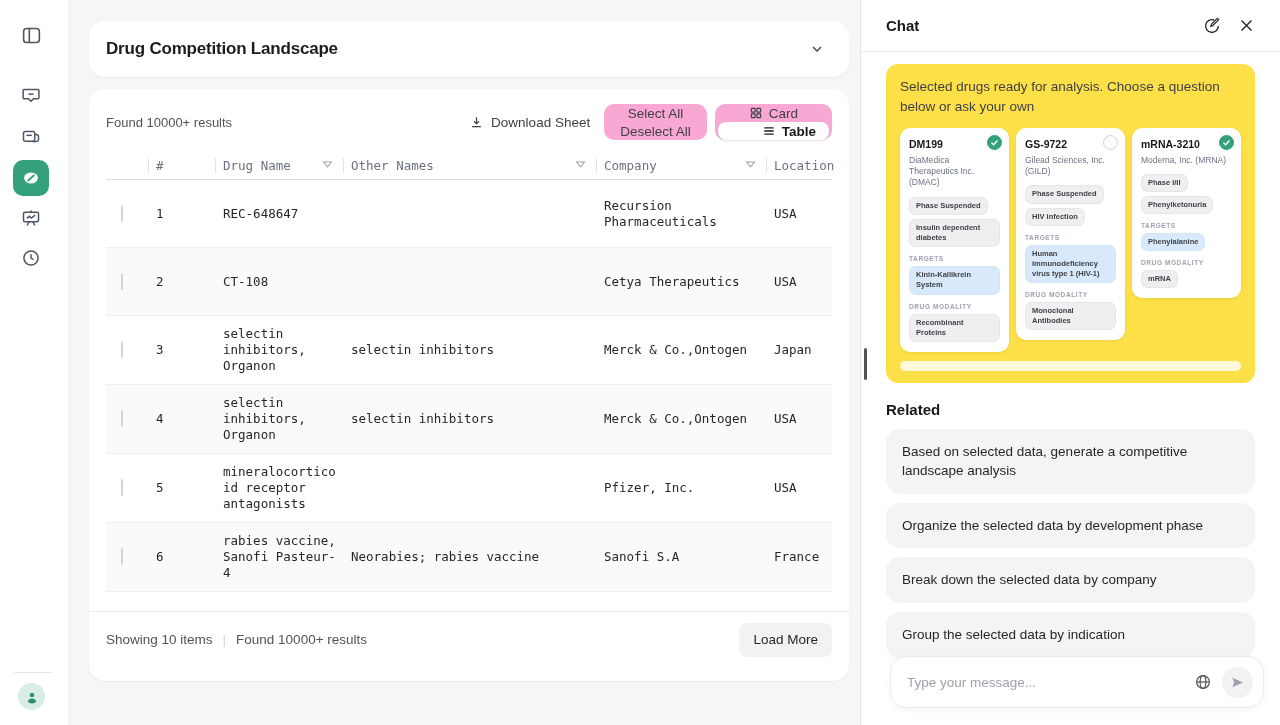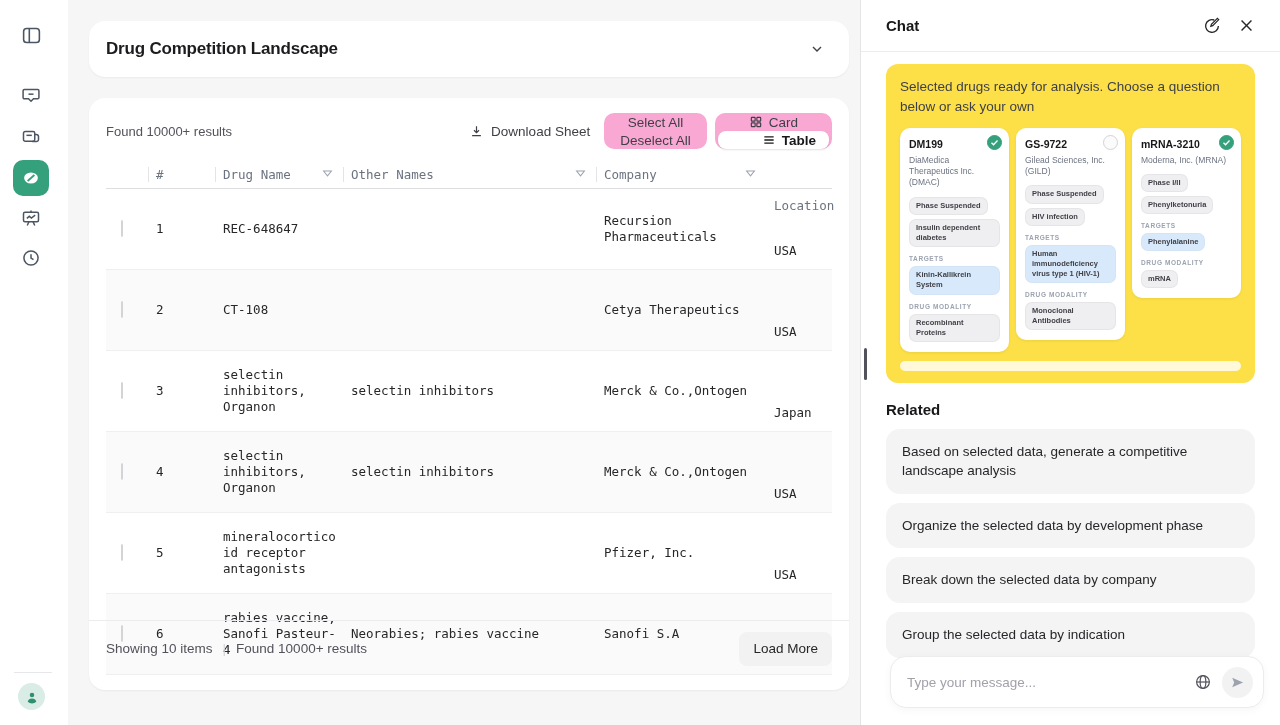--- a/index.html
+++ b/index.html
@@ -17,41 +17,41 @@
             background:#d9ece5; display:flex; align-items:center; justify-content:center; color:#2f8f6f; }
 
   
   #main { position:absolute; left:68px; top:0; width:792px; height:725px; background:#f6f6f7; }
   .card { background:#fff; border-radius:16px; box-shadow:0 1px 2px rgba(0,0,0,.05); }
   #header-card { position:absolute; left:21px; top:21px; width:760px; height:56px;
                  display:flex; align-items:center; padding:0 24px 0 17px; }
   #page-title { font-size:17px; font-weight:700; letter-spacing:-.2px; color:#1c1c1f; }
   #header-card .chev { margin-left:auto; color:#3f3f46; cursor:pointer; }
 
-  #table-card { position:absolute; left:21px; top:98px; width:760px; height:592px; overflow:hidden; }
+  #table-card { position:absolute; left:21px; top:89px; width:760px; height:592px; overflow:hidden; }
 
   
   #toolbar { position:absolute; top:15px; left:17px; right:17px; height:36px; display:flex; align-items:center; }
   #results-count { font-size:13px; color:#52525b; }
   #toolbar .right { margin-left:auto; display:flex; align-items:center; gap:8px; }
   .dl-btn { display:flex; align-items:center; gap:7px; font-size:13.5px; color:#3f3f46; cursor:pointer; padding:0 6px; }
   .seg { background:#f9a8d4; border-radius:10px; height:36px; display:flex; align-items:center; padding:0 3px;flex-direction:column; }
   .seg .seg-item { font-size:13.5px; color:#3f3f46; padding:0 13px; height:30px; display:flex;
                    align-items:center; gap:6px; cursor:pointer; border-radius:8px; white-space:nowrap; }
   .seg .seg-item.on { background:#fff; box-shadow:0 1px 2px rgba(0,0,0,.12); font-weight:600; color:#18181b;padding-left:44px; }
 
   
   #thead { position:absolute; top:63px; left:17px; right:17px; height:28px; display:flex;
            border-bottom:1px solid #dedee1; font-family:"DejaVu Sans Mono", monospace;
            font-size:12.5px; color:#6b7280; }
   .th { display:flex; align-items:center; padding-left:8px; position:relative; }
   .th:not(.col-check)::before { content:''; position:absolute; left:0; top:6px; bottom:6px; width:1px; background:#e4e4e7; }
   .th .flt { margin-left:auto; margin-right:10px; color:#9ca3af; cursor:pointer; }
   .col-check{ width:42px; } .col-num{ width:67px; } .col-drug{ width:128px; }
-  .col-other{ width:253px; } .col-company{ width:170px; } .col-loc{ width:66px;margin-top:44px; }
+  .col-other{ width:253px; } .col-company{ width:170px; } .col-loc{ width:66px; }
 
   #tbody { position:absolute; top:91px; left:17px; right:17px; }
   .trow { display:flex; align-items:center; min-height:68px; border-bottom:1px solid #efeff1;
           font-family:"DejaVu Sans Mono", monospace; font-size:12.5px; color:#27272a; }
   .trow.alt { background:#fafafa; }
   .td { padding:10px 6px 10px 8px; line-height:16px; overflow-wrap:anywhere; }
   .cbx { width:15px; height:15px; border:1.5px solid #d4d4d8; border-radius:4px; background:#fff;
          margin-left:7px; cursor:pointer; }
 
   

